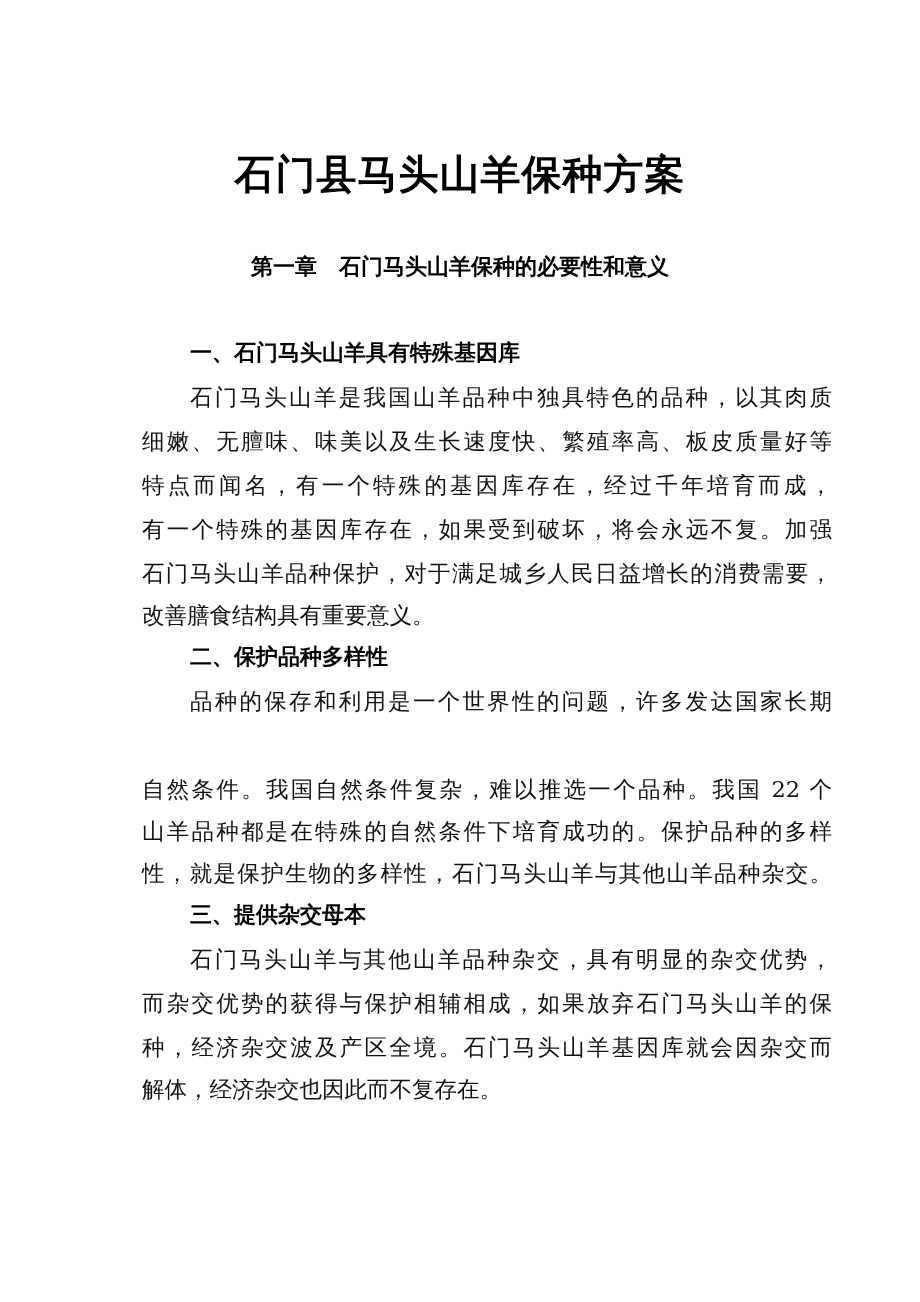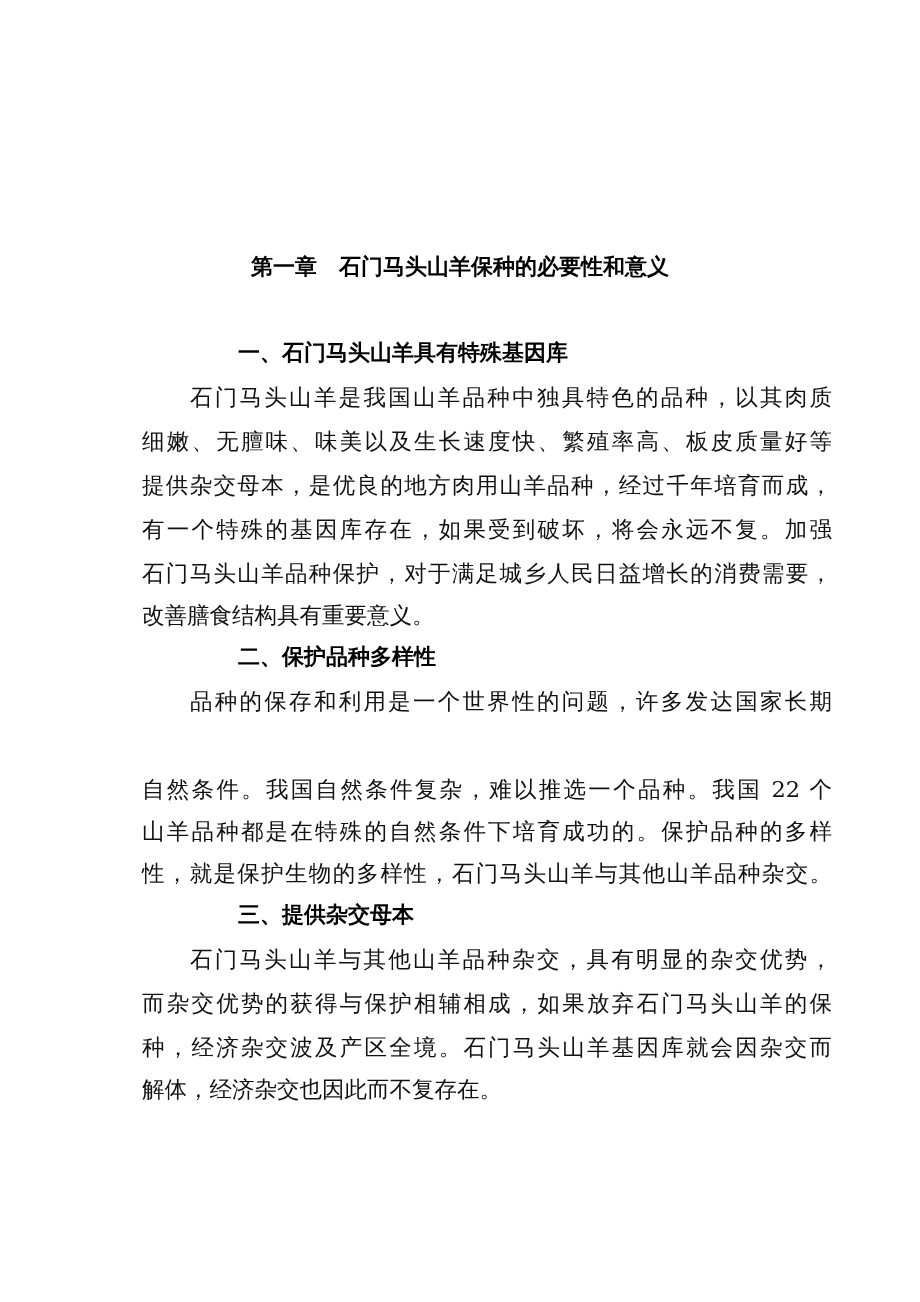--- a/index.html
+++ b/index.html
@@ -6,36 +6,37 @@
     body { width: 920px; height: 1302px; position: relative; overflow: hidden;
            font-family: "DejaVu Serif", "Liberation Serif", serif; color: #111111; }
     .page { position: absolute; left: 0; top: 0; width: 920px; height: 1302px; background: #ffffff; }
     .title { position: absolute; left: 0; width: 920px; top: 148px; text-align: center;
              font-family: "DejaVu Sans", "Liberation Sans", sans-serif; font-weight: bold;
              font-size: 40px; letter-spacing: 1px; line-height: 52px; color: #000; }
     .chapter { position: absolute; left: 0; width: 920px; top: 250px; text-align: center;
                font-family: "DejaVu Sans", "Liberation Sans", sans-serif; font-weight: bold;
                font-size: 22px; line-height: 34px; color: #000; white-space: pre; }
     .heading { position: absolute; left: 190px; font-family: "DejaVu Sans", "Liberation Sans", sans-serif;
-               font-weight: bold; font-size: 22px; line-height: 34px; color: #000; white-space: nowrap; margin-left: 48px; }
+               font-weight: bold; font-size: 22px; line-height: 34px; color: #000; white-space: nowrap; }
     .line { position: absolute; left: 142px; width: 690px; font-size: 22.5px; line-height: 34px;
             white-space: nowrap; text-align: justify; text-align-last: justify; color: #111; }
     .line.indent { left: 190px; width: 642px; }
     .line.last { text-align-last: left; }
   </style>
 </head>
 <body>
 
 <div class="page">
+  <div class="title">石门县马头山羊保种方案</div>
   <div class="chapter">第一章　石门马头山羊保种的必要性和意义</div>
 
   <div class="heading" style="top:336px">一、石门马头山羊具有特殊基因库</div>
   <div class="line indent" style="top:380px">石门马头山羊是我国山羊品种中独具特色的品种，以其肉质</div>
   <div class="line" style="top:424px">细嫩、无膻味、味美以及生长速度快、繁殖率高、板皮质量好等</div>
-  <div class="line" style="top:468px">提供杂交母本，是优良的地方肉用山羊品种，经过千年培育而成，</div>
+  <div class="line" style="top:468px">特点而闻名，有一个特殊的基因库存在，经过千年培育而成，</div>
   <div class="line" style="top:556px">石门马头山羊品种保护，对于满足城乡人民日益增长的消费需要，</div>
   <div class="line" style="top:512px">有一个特殊的基因库存在，如果受到破坏，将会永远不复。加强</div>
   <div class="line last" style="top:598px">改善膳食结构具有重要意义。</div>
 
   <div class="heading" style="top:640px">二、保护品种多样性</div>
   <div class="line indent" style="top:684px">品种的保存和利用是一个世界性的问题，许多发达国家长期</div>
   <div class="line" style="top:772px">自然条件。我国自然条件复杂，难以推选一个品种。我国 22 个</div>
   <div class="line" style="top:814px">山羊品种都是在特殊的自然条件下培育成功的。保护品种的多样</div>
   <div class="line" style="top:856px">性，就是保护生物的多样性，石门马头山羊与其他山羊品种杂交。</div>
 

